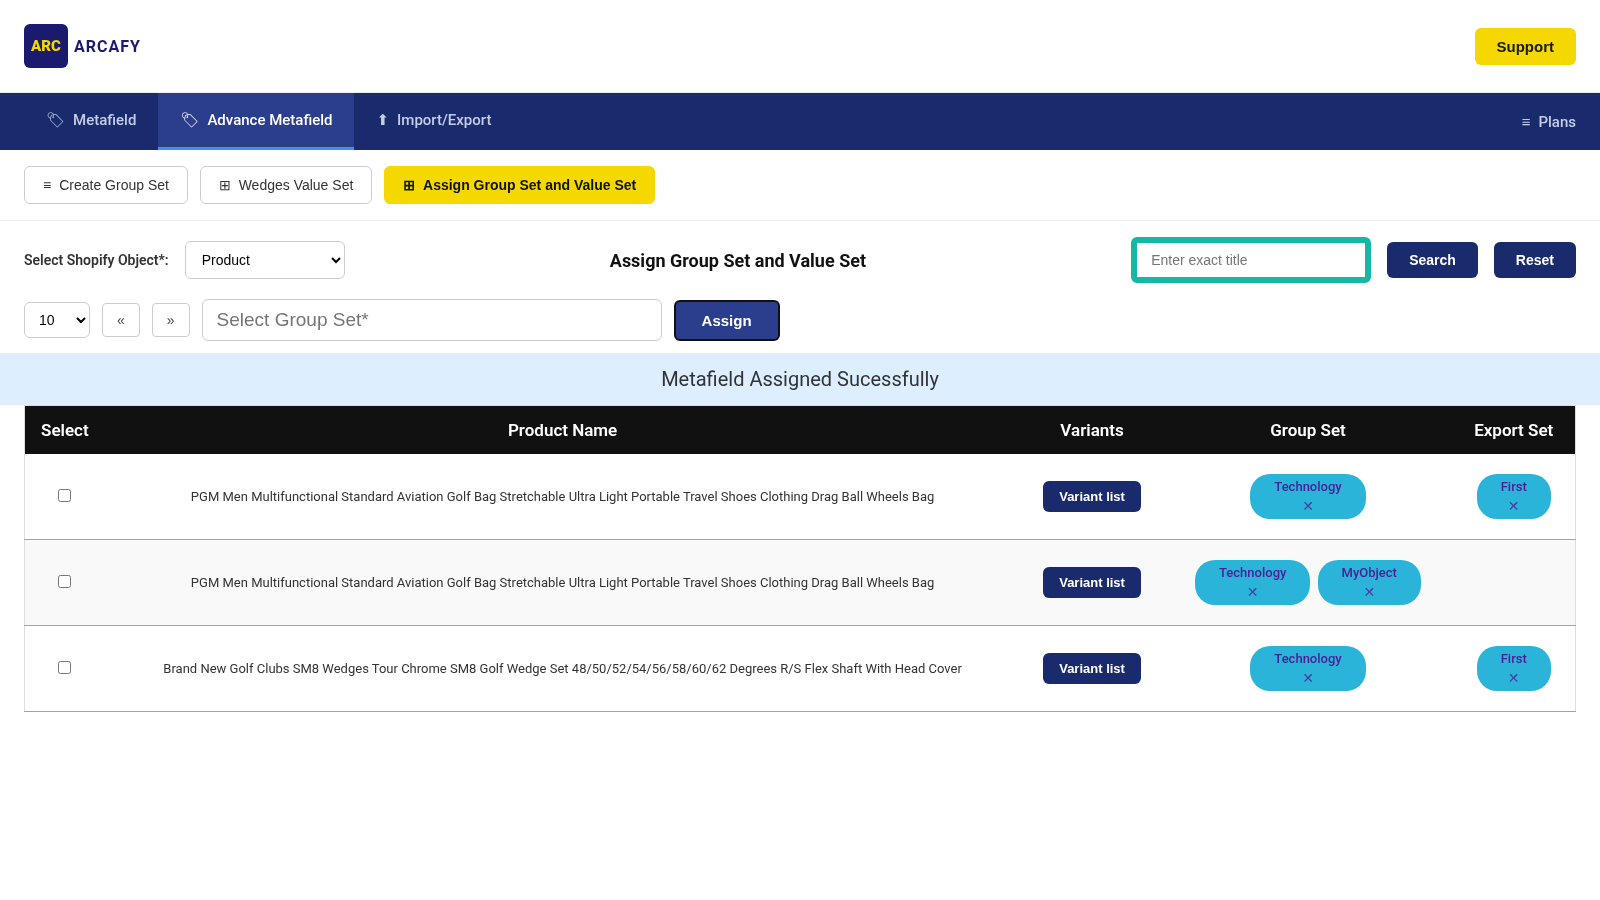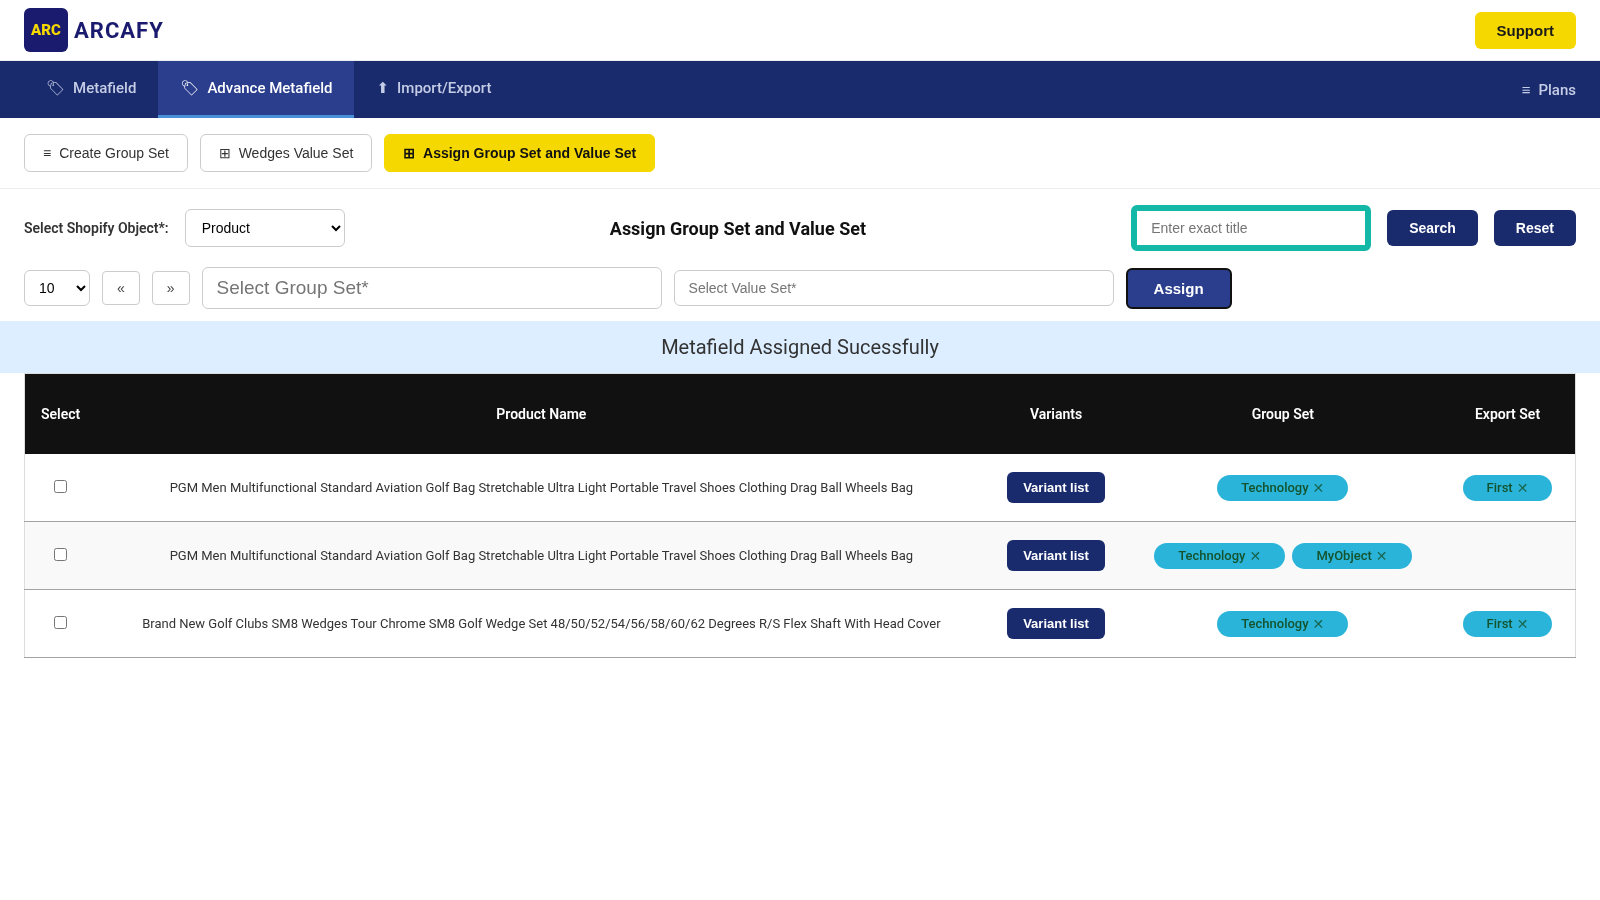--- a/index.html
+++ b/index.html
@@ -1,29 +1,29 @@
 <!DOCTYPE html>
 <html><head>
   <meta charset="utf-8">
   <style>
     * { box-sizing: border-box; margin: 0; padding: 0; }
     body { font-family: -apple-system, BlinkMacSystemFont, 'Segoe UI', Roboto, sans-serif; background: #fff; color: #222; font-size: 14px; }
 
     
     .top-bar {
       display: flex; align-items: center; justify-content: space-between;
-      padding: 8px 24px; border-bottom: 1px solid #eee;
+      padding: 24px 24px; border-bottom: 1px solid #eee;
     }
     .logo { display: flex; align-items: center; gap: 6px; }
     .logo-icon {
       width: 44px; height: 44px; background: #1a1a6e; border-radius: 6px;
       display: flex; align-items: center; justify-content: center;
     }
     .logo-arc { color: #f5d800; font-weight: 900; font-size: 15px; }
-    .logo-text { font-size: 22px; font-weight: 700; color: #1a1a6e; letter-spacing: 1px; }
+    .logo-text { font-size: 16px; font-weight: 700; color: #1a1a6e; letter-spacing: 1px; }
     .app-title { font-size: 26px; font-weight: 600; color: #111; }
     .support-btn {
       background: #f5d800; color: #1a1a1a; border: none; padding: 10px 22px;
       font-size: 15px; font-weight: 600; border-radius: 6px; cursor: pointer;
     }
 
     
     .nav-bar {
       background: #1a2b6d; display: flex; align-items: center; justify-content: space-between;
       padding: 0 24px;
@@ -108,37 +108,37 @@
     .success-banner {
       background: #dceeff; text-align: center; padding: 14px;
       font-size: 20px; color: #333; margin: 0 0 0 0;
     }
 
     
     .table-wrap { padding: 0 24px 24px 24px; }
     table { width: 100%; border-collapse: collapse; border: 1px solid #ddd; }
     thead tr { background: #111; color: #fff; }
     thead th {
-      padding: 32px 16px; font-size: 14px; font-weight: 600; text-align: center;
+      padding: 14px 16px; font-size: 17px; font-weight: 600; text-align: center;
     }
     thead th:first-child { width: 70px; }
     thead th:nth-child(2) { text-align: center; }
     tbody tr { border-bottom: 1px solid #a3a3a3; }
     tbody tr:nth-child(even) { background: #f9f9f9; }
     tbody td { padding: 18px 16px; text-align: center; vertical-align: middle; font-size: 13px; color: #333; }
     tbody td:nth-child(2) { text-align: center; line-height: 1.5; }
 
     .variant-btn {
       background: #1a2b6d; color: #fff; border: none; padding: 8px 16px;
       border-radius: 6px; font-size: 13px; font-weight: 600; cursor: pointer;
     }
     .tag-pill {
       display: inline-flex; align-items: center; gap: 4px;
-      background: #2ab4d9; color: #14532d; border-radius: 20px;
-      padding: 5px 24px; font-size: 13px; font-weight: 500; margin: 2px;
+      background: #2ab4d9; color: #4c1d95; border-radius: 20px;
+      padding: 5px 24px; font-size: 13px; font-weight: 500; margin: 2px; flex-direction: column;
     }
     .tag-pill .remove-icon { font-size: 14px; cursor: pointer; opacity: 0.8; }
   </style>
 </head>
 <body>
 
 <div class="top-bar">
   <div class="logo">
     <div class="logo-icon">
       <span class="logo-arc">ARC</span>
@@ -201,21 +201,20 @@
 <div class="second-row">
   <select class="page-size-select">
     <option>10</option>
     <option>20</option>
     <option>50</option>
     <option>100</option>
   </select>
   <button class="nav-btn">«</button>
   <button class="nav-btn">»</button>
   <input type="text" class="group-set-input" placeholder="Select Group Set*" style="">
-  <input type="text" class="value-set-input" placeholder="Select Value Set*" style="">
   <button class="assign-btn">Assign</button>
 </div>
 
 <div class="success-banner">
   <span>Metafield Assigned Sucessfully</span>
 </div>
 
 <div class="table-wrap">
   <table>
     <thead>

